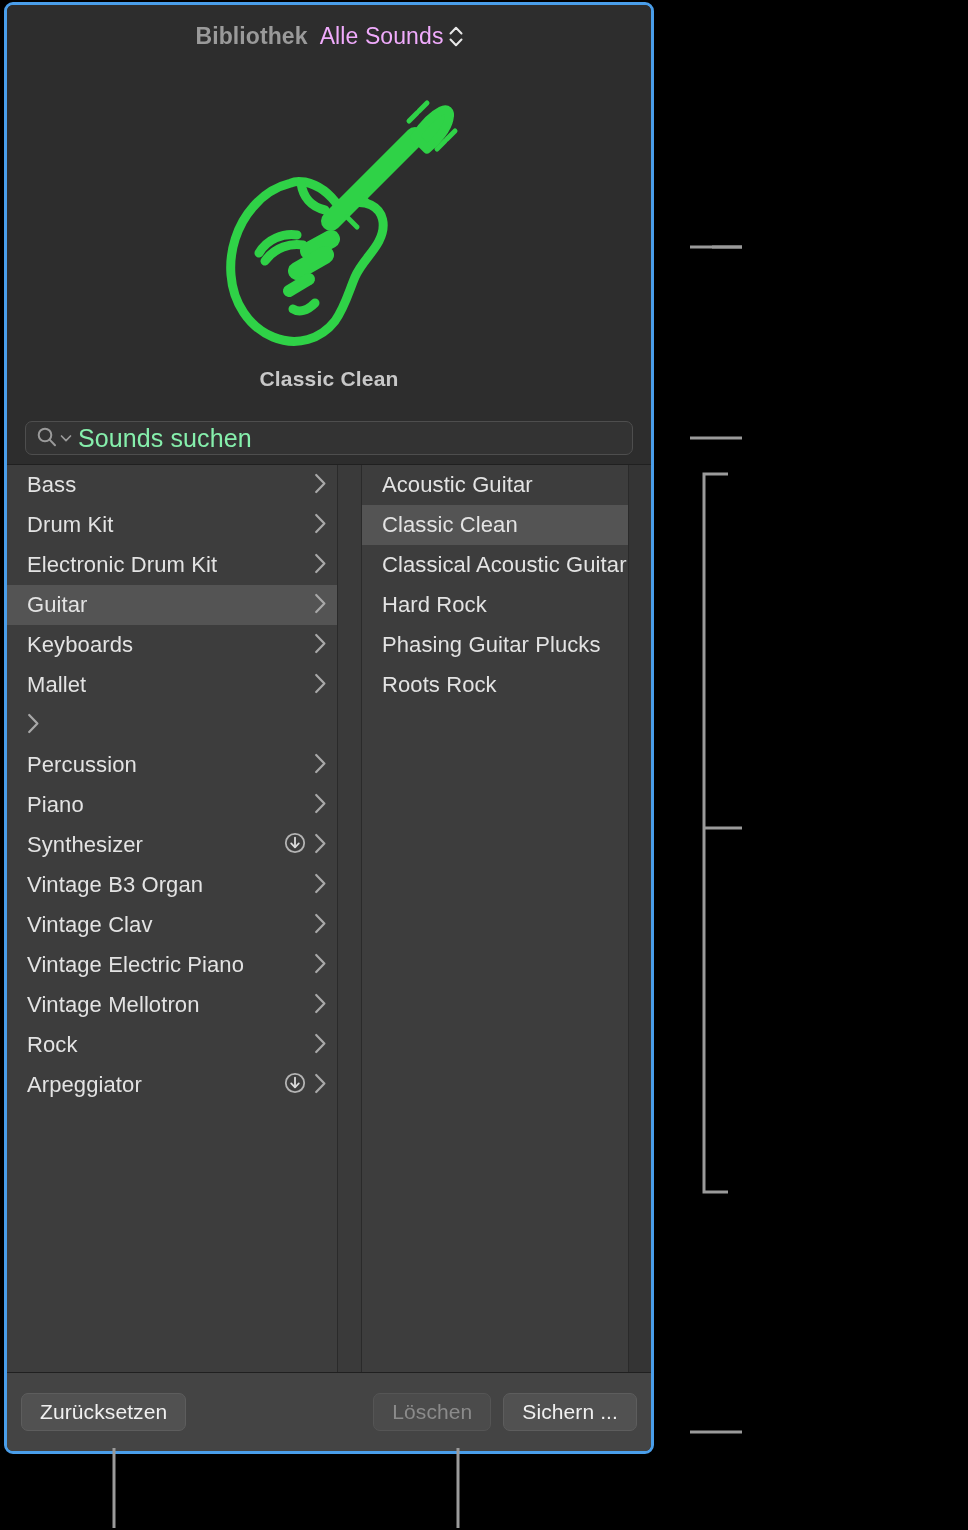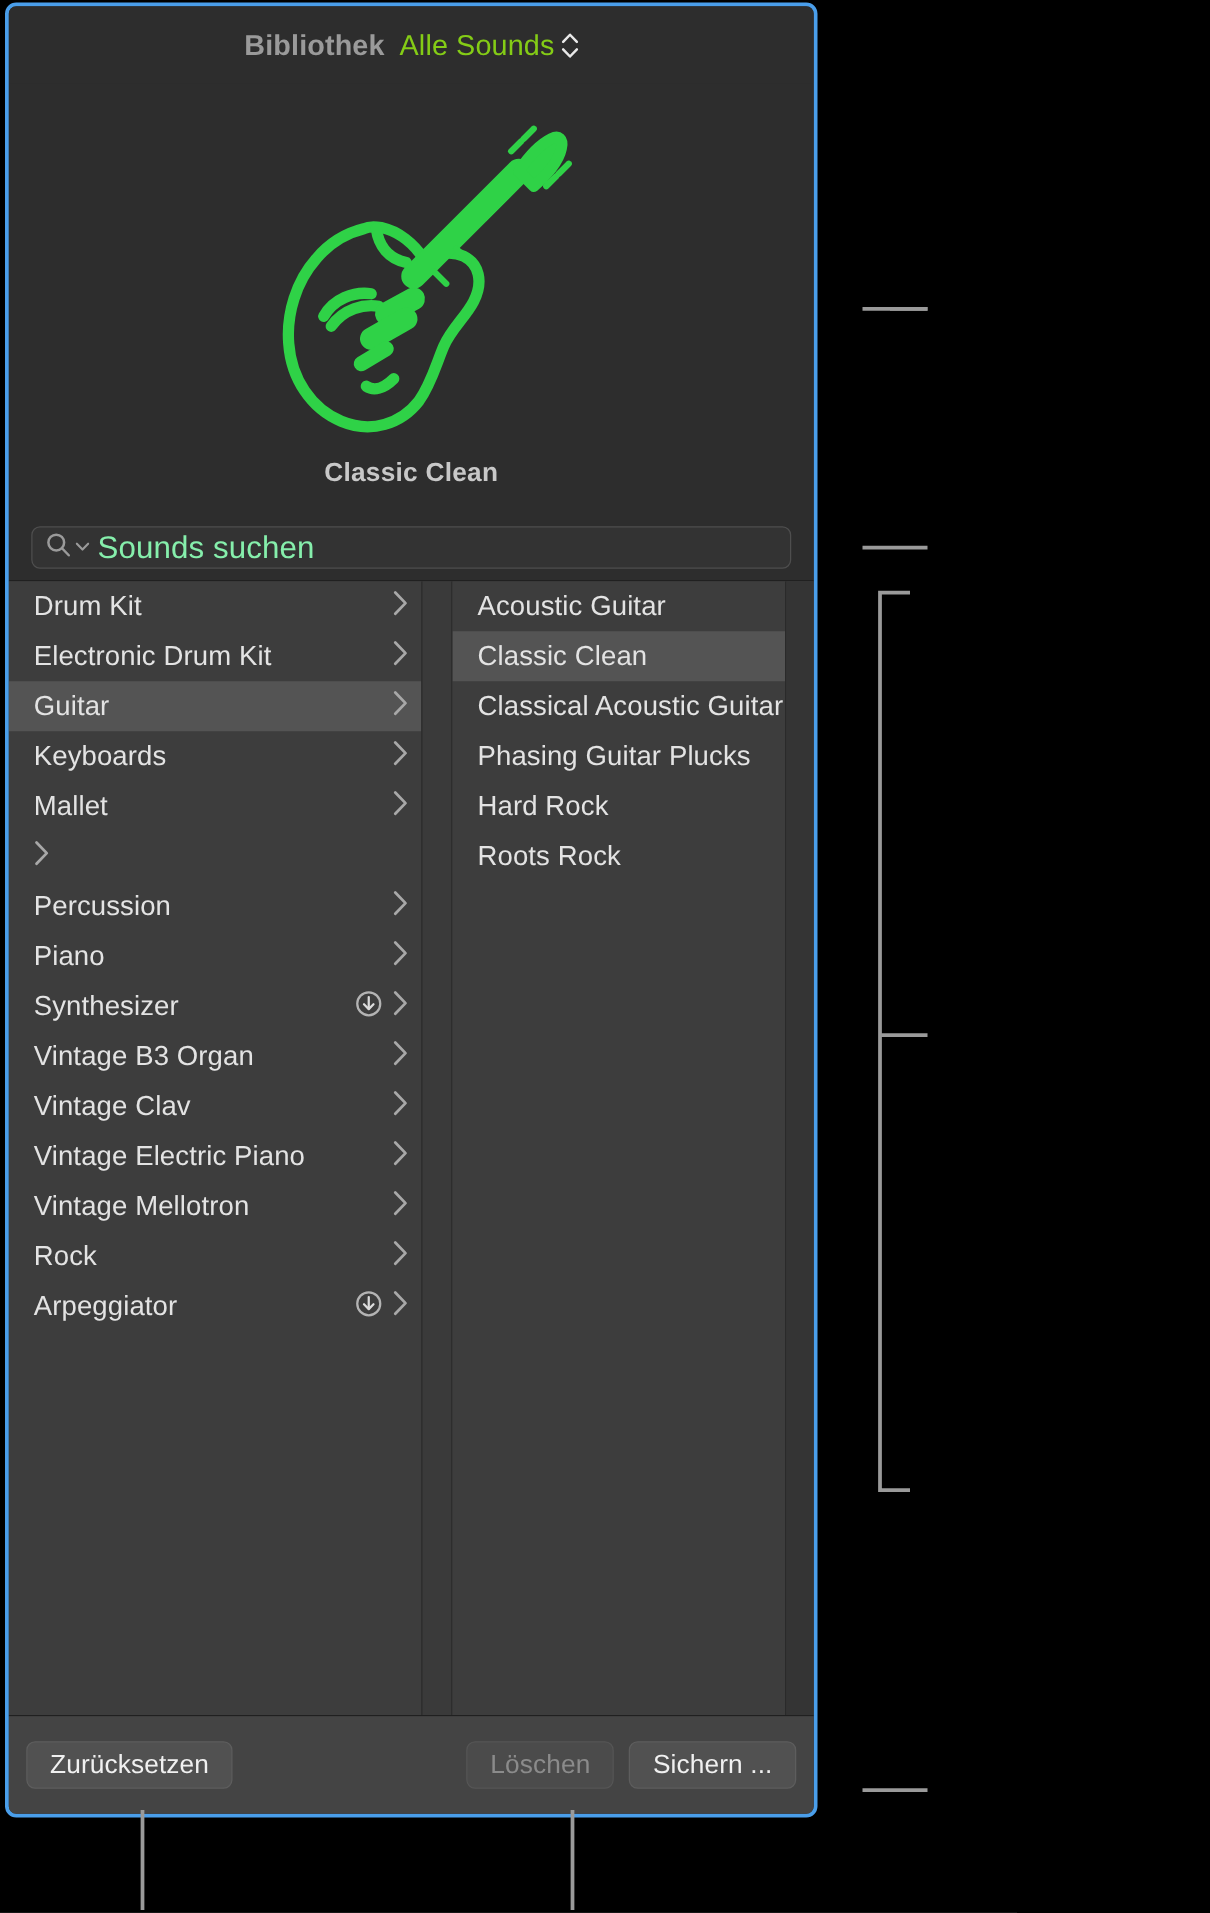--- a/index.html
+++ b/index.html
@@ -45,21 +45,21 @@
     letter-spacing: .1px;
   }
   #header-filter {
     display: flex;
     align-items: center;
     gap: 5px;
     cursor: default;
   }
   #header-filter-label {
     font-size: 23px;
-    color: #84cc16;
+    color: #f0abfc;
     letter-spacing: .1px;
   }
   .stepper-chevrons {
     display: flex;
     flex-direction: column;
     gap: 3px;
     align-items: center;
     justify-content: center;
   }
 
@@ -289,20 +289,28 @@
             <path d="M1.5 2 L6 6.6 L10.5 2" fill="none" stroke="#9a9a9a" stroke-width="1.7" stroke-linecap="round" stroke-linejoin="round"></path>
           </svg>
       </span>
       <span id="search-placeholder">Sounds suchen</span>
     </div>
   </div>
 
   <div id="browser">
     <div id="category-column" class="browser-column">
         <div class="list-row">
+          <span class="row-label">Bass</span>
+          <span class="row-accessories">
+            <span><svg width="13" height="21" viewBox="0 0 13 21">
+                <path d="M2.2 2 L10.4 10.5 L2.2 19" fill="none" stroke="#a8a8a8" stroke-width="2.2" stroke-linecap="round" stroke-linejoin="round"></path>
+              </svg></span>
+          </span>
+        </div>
+        <div class="list-row">
           <span class="row-label">Drum Kit</span>
           <span class="row-accessories">
             <span><svg width="13" height="21" viewBox="0 0 13 21">
                 <path d="M2.2 2 L10.4 10.5 L2.2 19" fill="none" stroke="#a8a8a8" stroke-width="2.2" stroke-linecap="round" stroke-linejoin="round"></path>
               </svg></span>
           </span>
         </div>
         <div class="list-row">
           <span class="row-label">Electronic Drum Kit</span>
           <span class="row-accessories">
@@ -430,24 +438,24 @@
         <div class="list-row">
           <span class="row-label">Acoustic Guitar</span>
         </div>
         <div class="list-row selected">
           <span class="row-label">Classic Clean</span>
         </div>
         <div class="list-row">
           <span class="row-label">Classical Acoustic Guitar</span>
         </div>
         <div class="list-row">
+          <span class="row-label">Hard Rock</span>
+        </div>
+        <div class="list-row">
           <span class="row-label">Phasing Guitar Plucks</span>
-        </div>
-        <div class="list-row">
-          <span class="row-label">Hard Rock</span>
         </div>
         <div class="list-row">
           <span class="row-label">Roots Rock</span>
         </div>
       </div>
     <div id="right-gutter"></div>
   </div>
 
   <div id="bottom-toolbar">
     <div id="reset-button" class="tb-button">Zurücksetzen</div>

